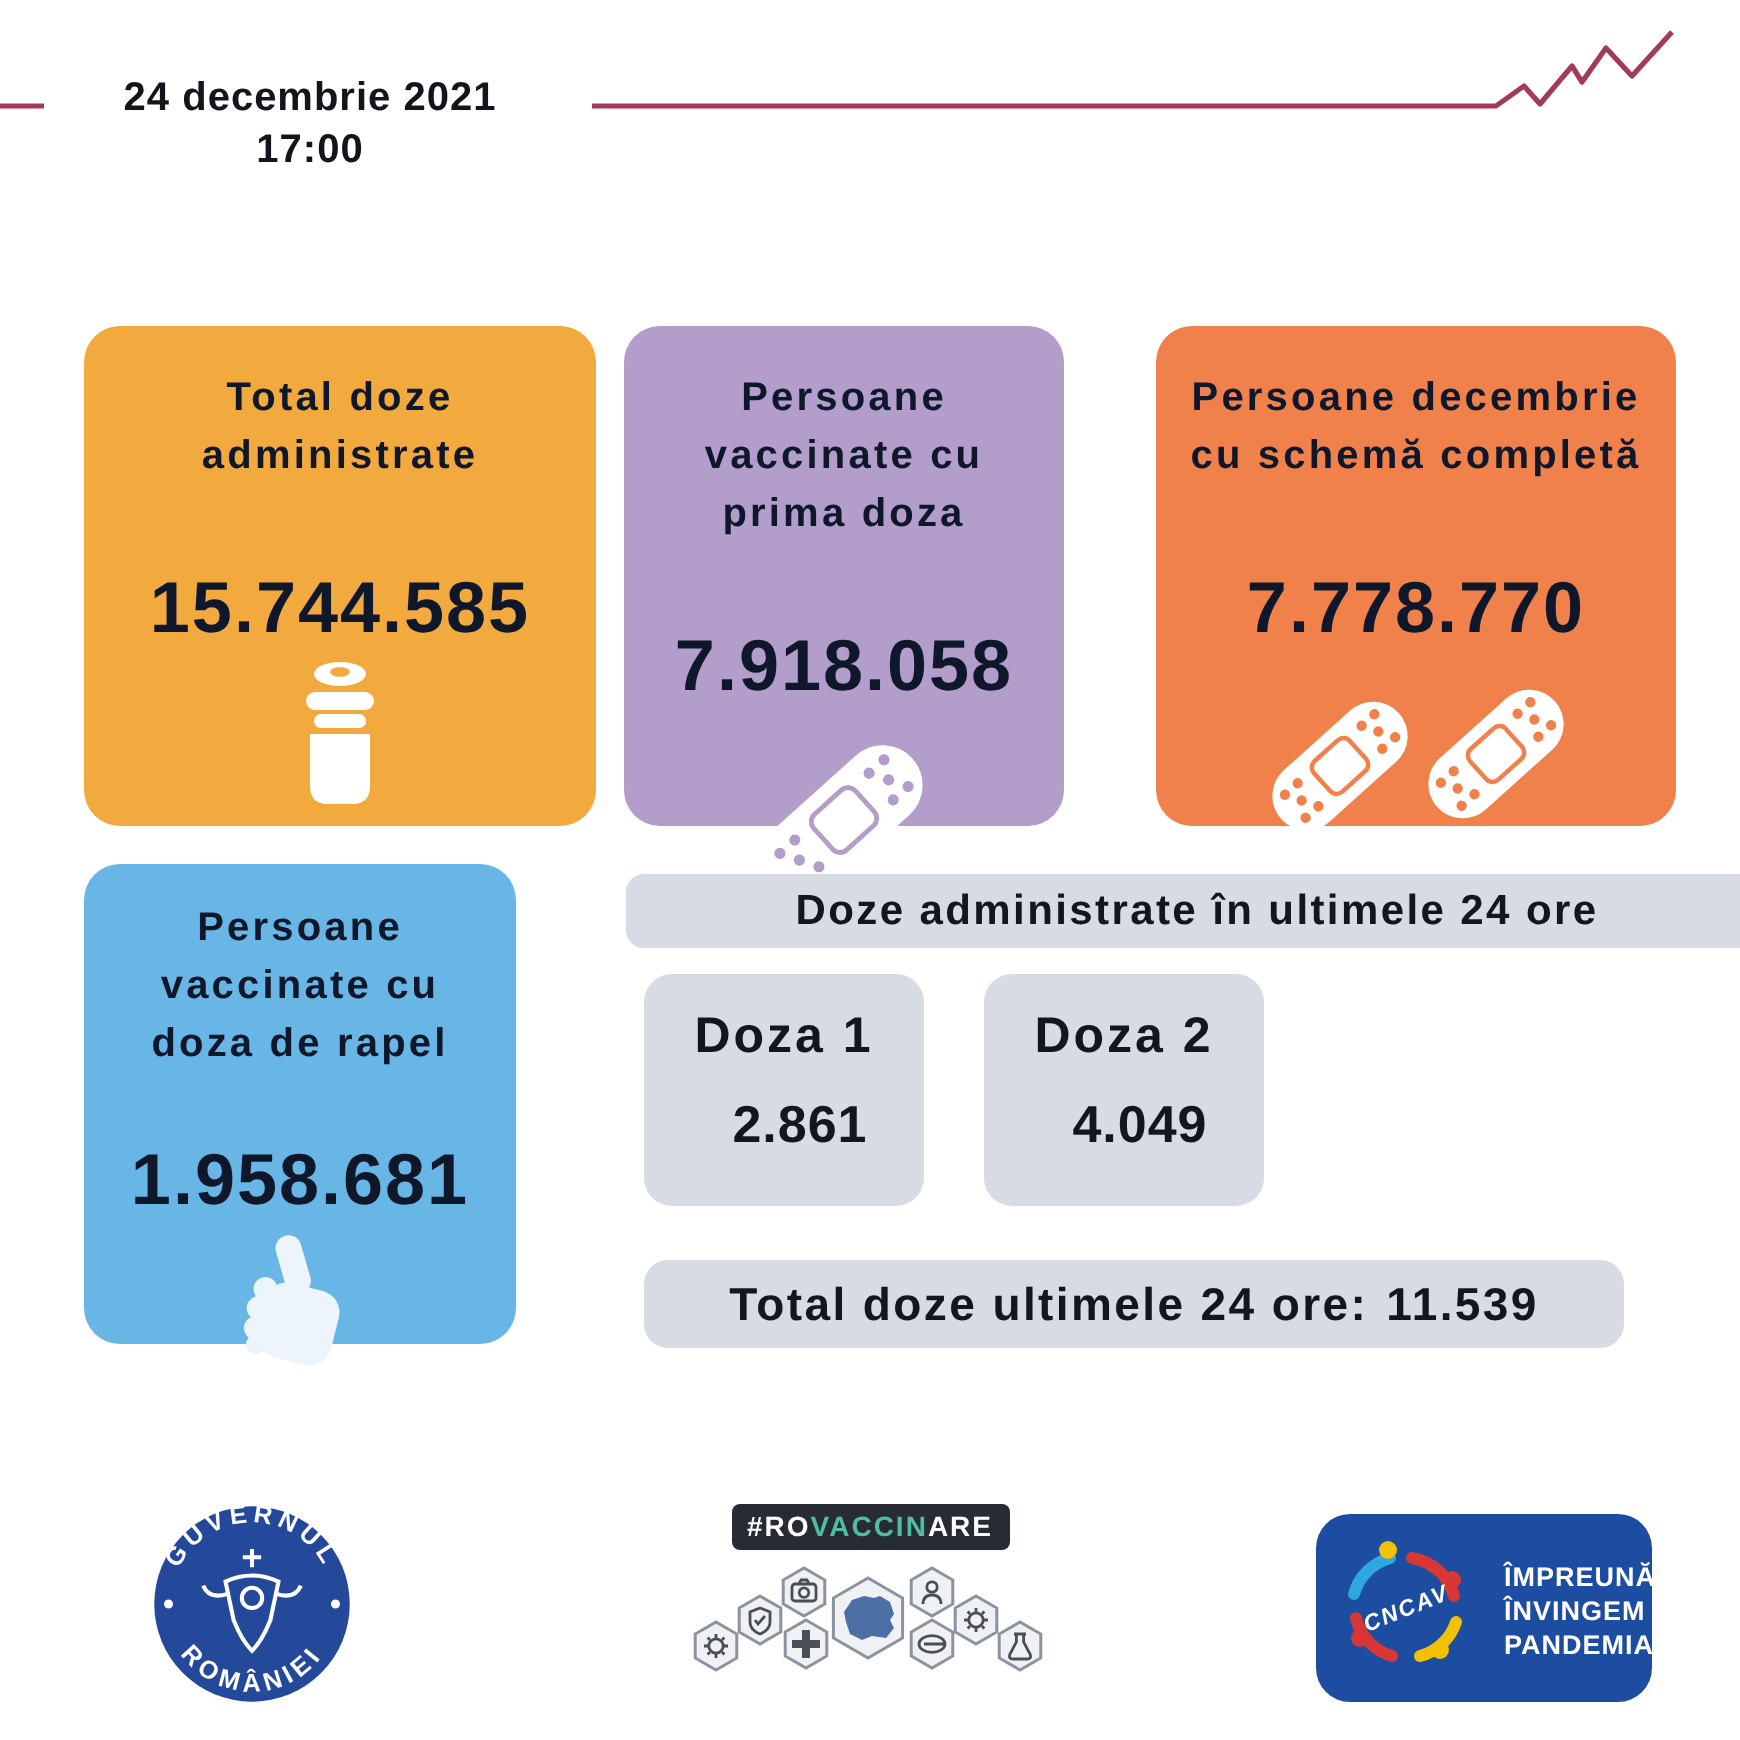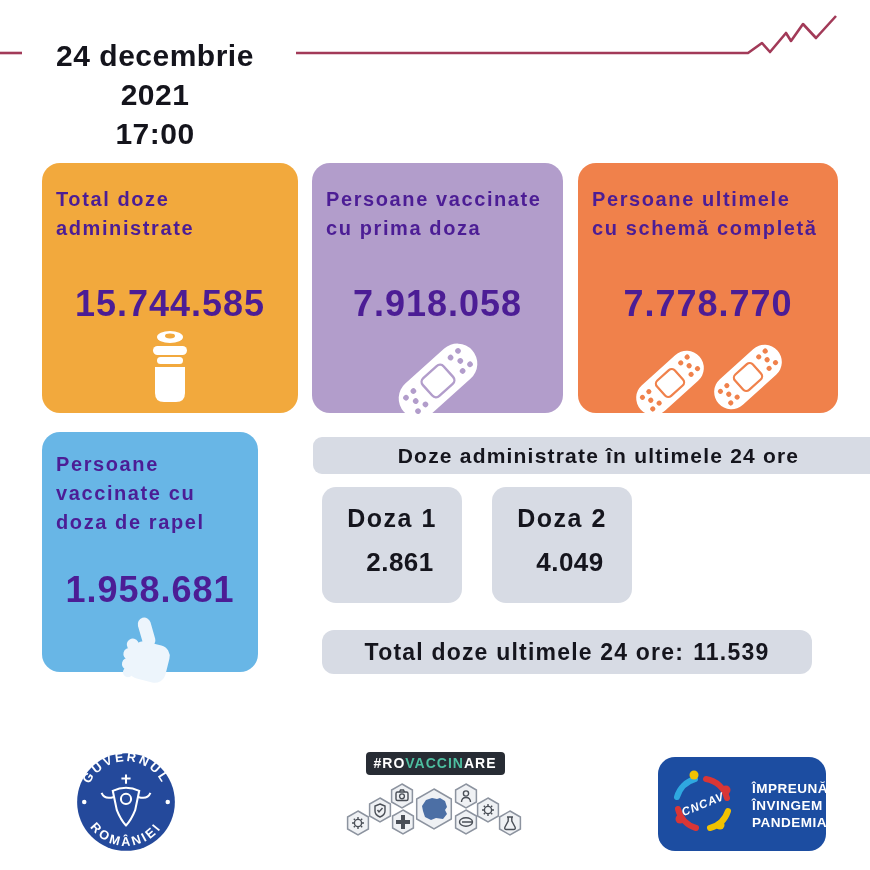--- a/index.html
+++ b/index.html
@@ -1,29 +1,29 @@
 <!DOCTYPE html>
 <html><head>
 <meta charset="utf-8">
 <style>
   html,body{margin:0;padding:0;background:#ffffff;}
   body{font-family:"Liberation Sans","DejaVu Sans",sans-serif;-webkit-font-smoothing:antialiased;}
   #stage{position:relative;width:870px;height:870px;background:#ffffff;overflow:hidden;}
   .abs{position:absolute;}
 
   
-  .hdr-date{left:30px;top:36px;width:250px;text-align:center;font-weight:700;font-size:30px;color:#14141c;line-height:1.3;letter-spacing:.5px;}
-
-  
-  .card{border-radius:18px;display:flex;flex-direction:column;align-items:center;text-align:left;color:#4c1d95;}
+  .hdr-date{left:30px;top:36px;width:250px;text-align:center;font-weight:700;font-size:20px;color:#14141c;line-height:1.3;letter-spacing:.5px;}
+
+  
+  .card{border-radius:18px;display:flex;flex-direction:column;align-items:center;text-align:center;color:#0f172a;}
   .card-title{margin-top:22px;font-weight:700;font-size:20px;line-height:1.45;letter-spacing:1.6px;padding:0 14px;}
   .card-value{margin-top:40px;font-weight:700;font-size:36px;letter-spacing:1px;}
   .card-icon{margin-top:auto;margin-bottom:10px;line-height:0;}
   .c-total{left:42px;top:163px;width:256px;height:250px;background:#F2A93D;}
-  .c-first{left:312px;top:163px;width:251px;height:250px;background:#B29DCB;}
+  .c-first{left:312px;top:163px;width:220px;height:250px;background:#B29DCB;}
   .c-full{left:578px;top:163px;width:260px;height:250px;background:#F0814B;}
   .c-boost{left:42px;top:432px;width:216px;height:240px;background:#68B6E6;}
   .c-boost .card-title{margin-top:18px;}
   .c-boost .card-value{margin-top:32px;}
 
   
   .gray{background:#D7DBE4;color:#15151d;}
   .p-title{left:313px;top:437px;width:571px;height:37px;border-radius:9px;display:flex;align-items:center;justify-content:center;font-weight:700;font-size:21px;letter-spacing:1.2px;}
   .dose{border-radius:14px;top:487px;height:116px;display:flex;flex-direction:column;align-items:center;text-align:center;}
   .dose-label{margin-top:17px;font-weight:700;font-size:25px;letter-spacing:1.5px;}
@@ -90,21 +90,21 @@
             <circle cx="30" cy="0" r="2.8"></circle>
             <circle cx="35" cy="9" r="2.8"></circle>
               <circle cx="25" cy="9" r="2.8"></circle>
           </g>
         </g>
       </svg>
     </div>
   </div>
 
   <div class="abs card c-full">
-    <div class="card-title">Persoane ultimele cu schemă completă</div>
+    <div class="card-title">Persoane decembrie cu schemă completă</div>
     <div class="card-value">7.778.770</div>
     <div class="card-icon">
       <svg width="188" height="108" viewBox="0 0 188 108">
         <g transform="translate(56 58) rotate(-42) scale(0.86)">
           <rect x="-46" y="-20" width="92" height="40" rx="20" fill="#ffffff"></rect>
           <rect x="-14" y="-12" width="28" height="24" rx="5" fill="#ffffff" stroke="#F0814B" stroke-width="2.6"></rect>
           <g fill="#F0814B">
             <circle cx="-35" cy="-9" r="3"></circle>
               <circle cx="-25" cy="-9" r="3"></circle>
             <circle cx="-30" cy="0" r="3"></circle>

